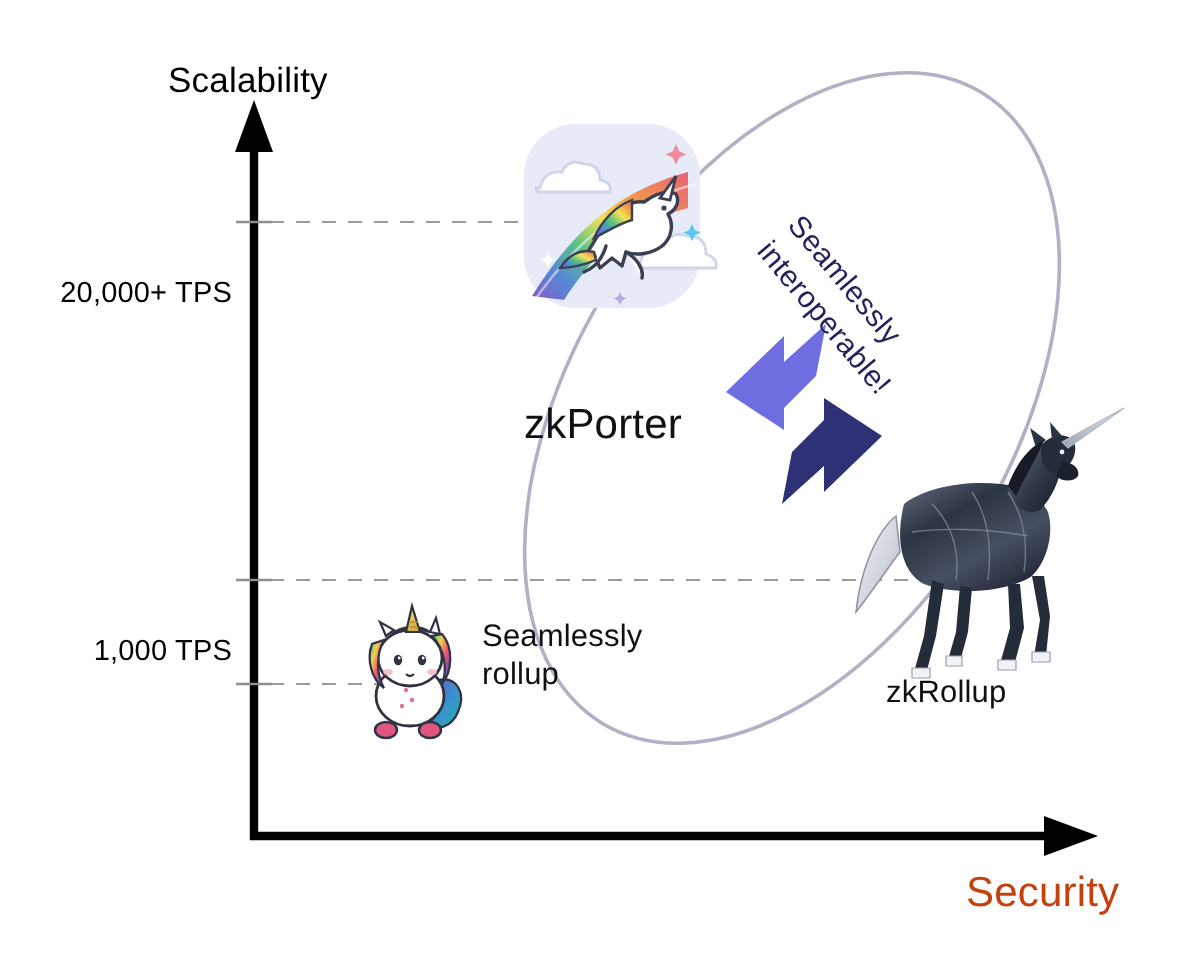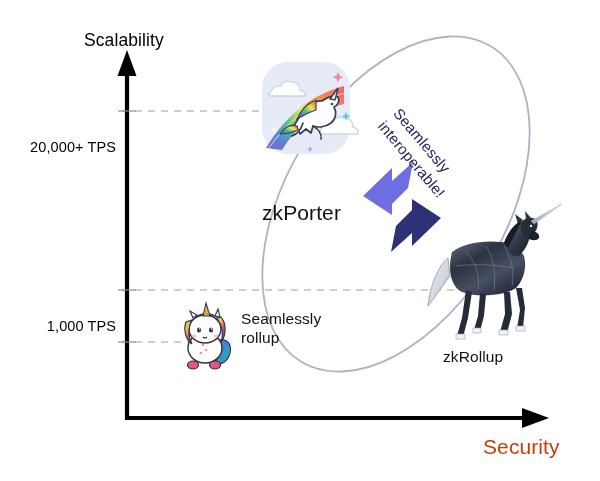--- a/index.html
+++ b/index.html
@@ -63,21 +63,21 @@
   
   #label-zkporter {
     left: 262px;
     top: 169px;
     font-size: 21px;
     color: #111;
     margin-top: 31px;
   }
   #label-zkrollup {
     left: 443px;
-    top: 348px;
+    top: 338px;
     font-size: 15.5px;
     color: #111;
   }
   #label-optimistic {
     left: 241px;
     top: 310px;
     font-size: 15.5px;
     color: #111;
   }
   

